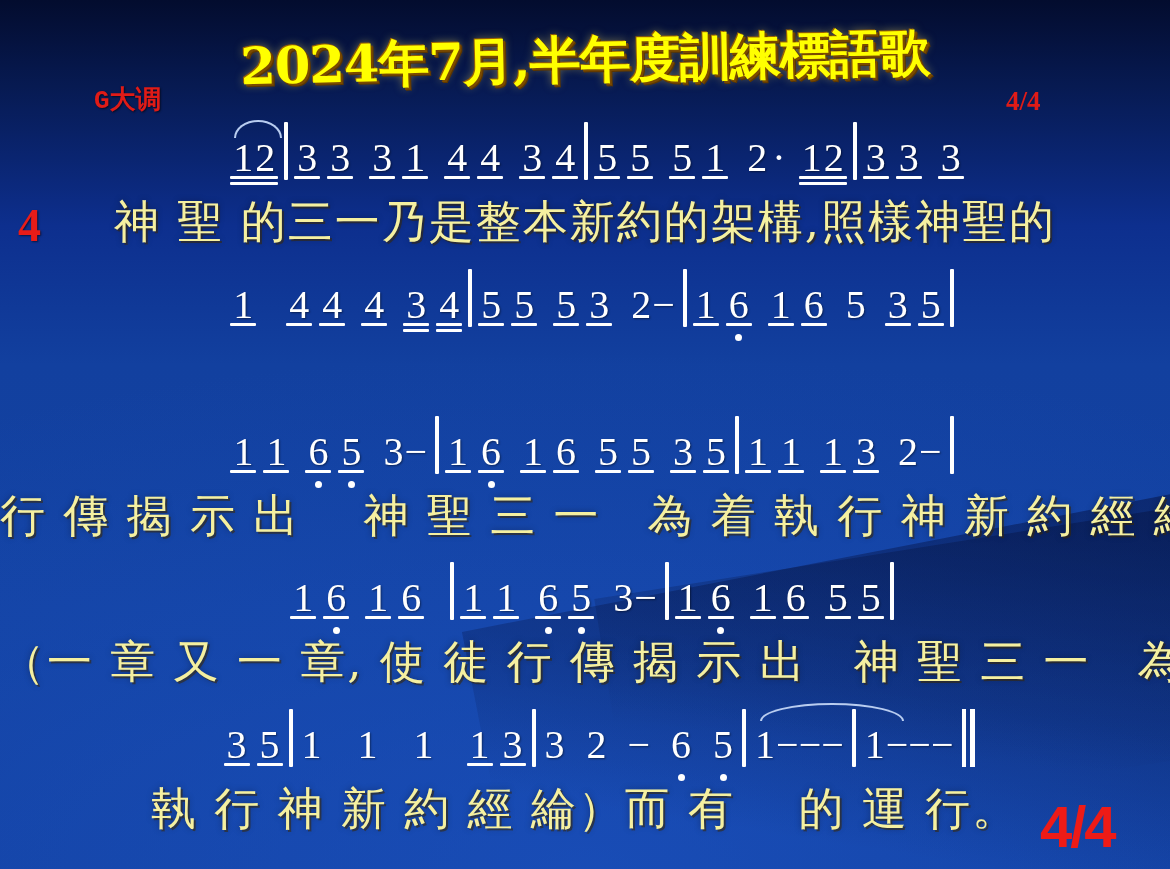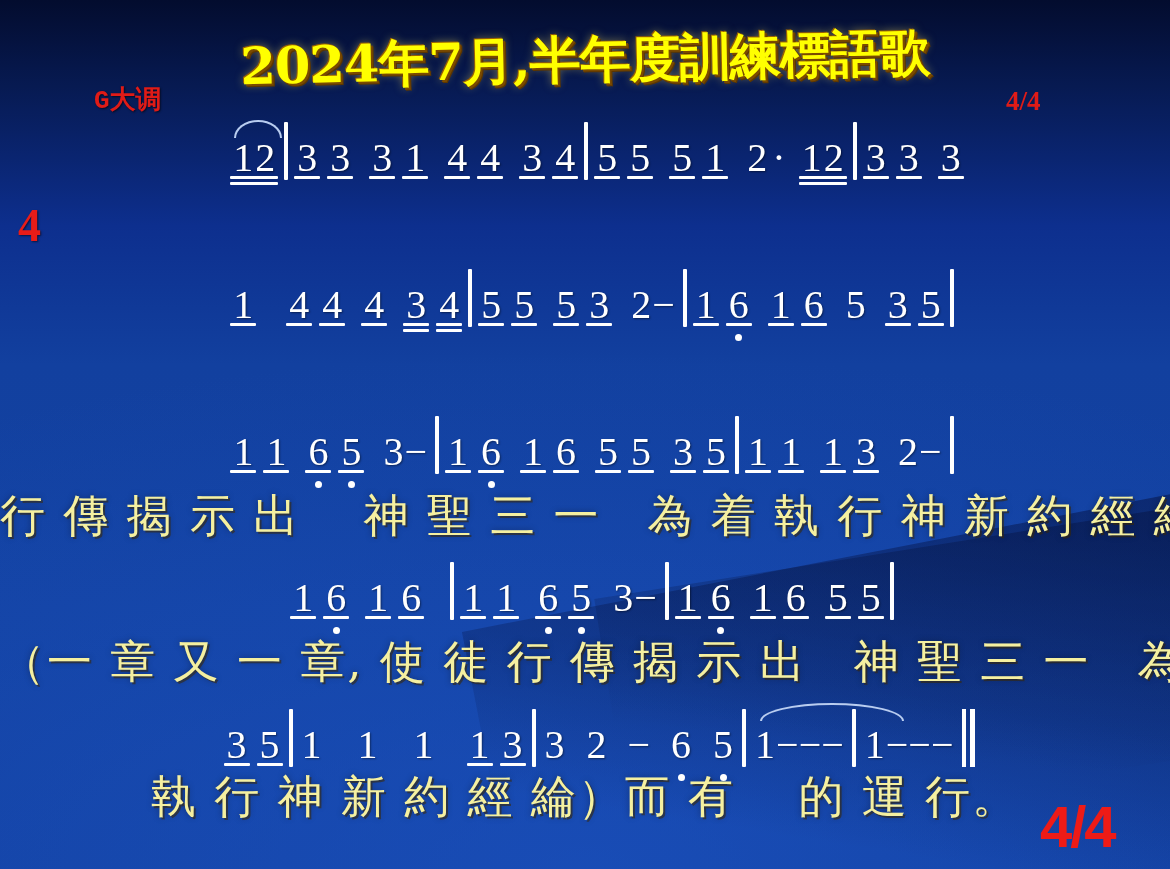--- a/index.html
+++ b/index.html
@@ -182,20 +182,21 @@
       <span class="sp-s"></span>
       <span class="n b2">1</span>
         <span class="n b2">2</span>
       <span class="bar"></span>
       <span class="n b1">3</span>
         <span class="sp-s"></span>
         <span class="n b1">3</span>
       <span class="sp"></span>
       <span class="n b1">3</span>
     </div>
+    <div class="lyr" style="margin-top:12px;">神 聖 的三一乃是整本新約的架構,照樣神聖的</div>
   </div>
 
   <div class="row" style="top:265px;">
     <div class="notes">
       <span class="n b1">1</span>
       <span class="sp-l"></span>
       <span class="n b1">4</span>
         <span class="sp-s"></span>
         <span class="n b1">4</span>
       <span class="sp"></span>
@@ -345,15 +346,15 @@
         <span class="slur" style="left:6px;top:-20px;width:140px;"></span>
         <span class="n">1</span><span class="dash">−</span><span class="dash">−</span><span class="dash">−</span>
       </span>
       <span class="bar"></span>
       <span class="n">1</span>
         <span class="dash">−</span>
         <span class="dash">−</span>
         <span class="dash">−</span>
       <span class="barend"></span>
     </div>
-    <div class="lyr" style="margin-top:0;">執 行 神 新 約 經 綸）而 有　 的 運 行。</div>
+    <div class="lyr" style="margin-top:12px;">執 行 神 新 約 經 綸）而 有　 的 運 行。</div>
   </div>
 </div>
 
 </body></html>

